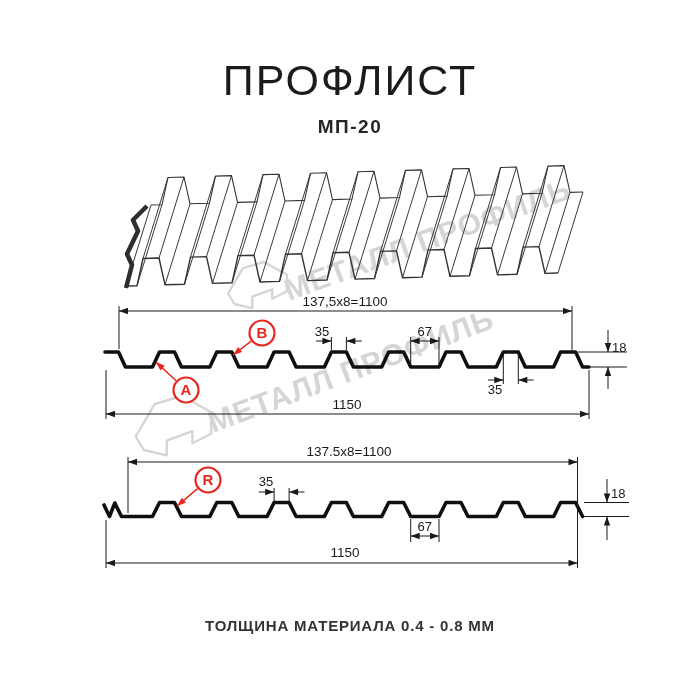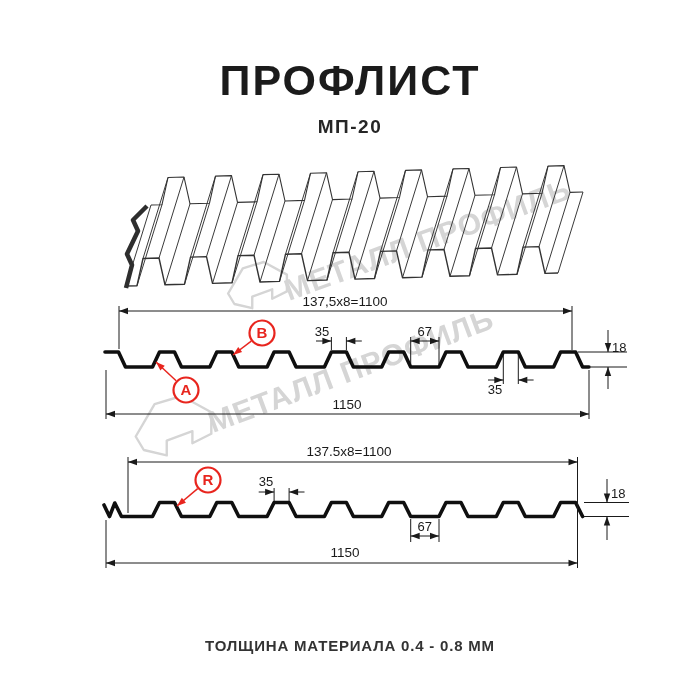--- a/index.html
+++ b/index.html
@@ -1,22 +1,22 @@
 <!DOCTYPE html>
 <html><head>
 <meta charset="utf-8">
 <style>
   html,body{margin:0;padding:0;background:#fff;}
   .page{position:relative;width:700px;height:700px;background:#ffffff;overflow:hidden;
         font-family:"Liberation Sans",sans-serif;}
   .title{position:absolute;top:56px;left:0;width:100%;text-align:center;
-         font-size:43px;font-weight:700;letter-spacing:2px;color:#1b1b1b;}
+         font-size:43px;font-weight:400;letter-spacing:2px;color:#1b1b1b;}
   .subtitle{position:absolute;top:116px;left:0;width:100%;text-align:center;
          font-size:19px;font-weight:600;letter-spacing:1.5px;color:#262626;}
-  .footer{position:absolute;top:637px;left:0;width:100%;text-align:center;
+  .footer{position:absolute;top:617px;left:0;width:100%;text-align:center;
          font-size:15px;font-weight:600;letter-spacing:0.8px;color:#333;}
   svg#diagram{position:absolute;left:0;top:0;}
   svg text{font-family:"Liberation Sans",sans-serif;}
 </style>
 </head>
 <body>
 
 <div class="page">
   <div class="title">ПРОФЛИСТ</div>
   <div class="subtitle">МП-20</div>

